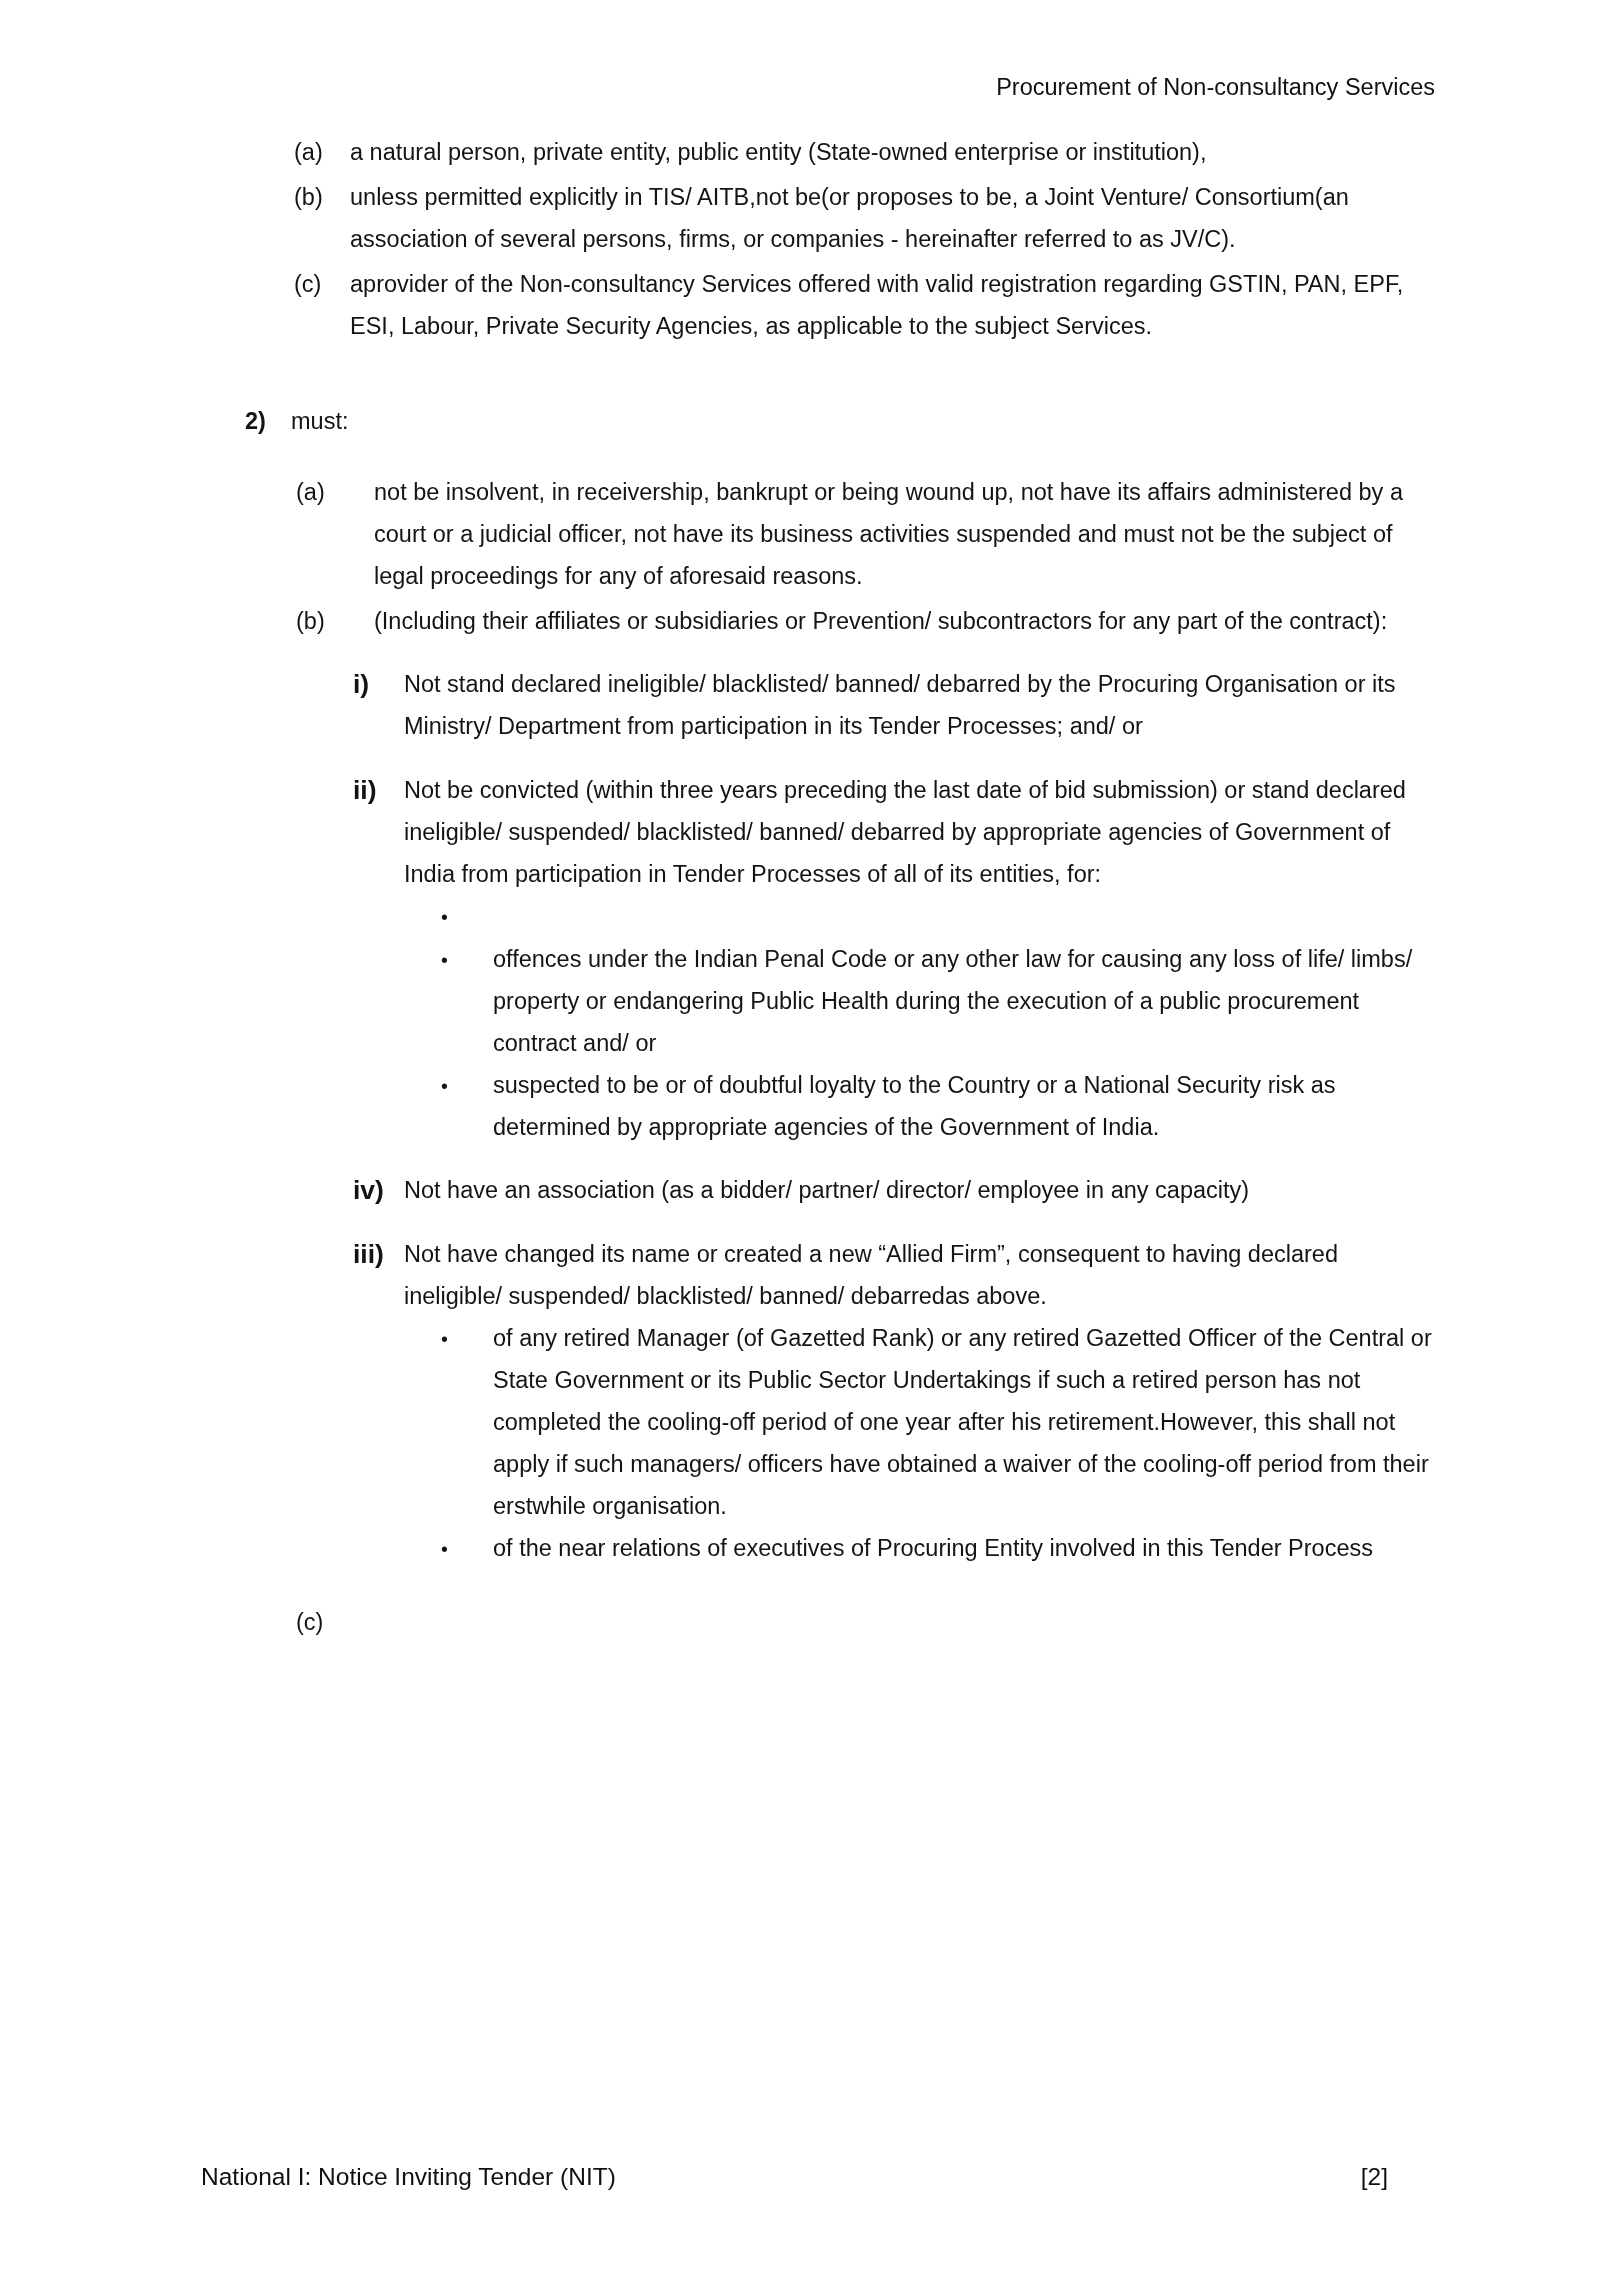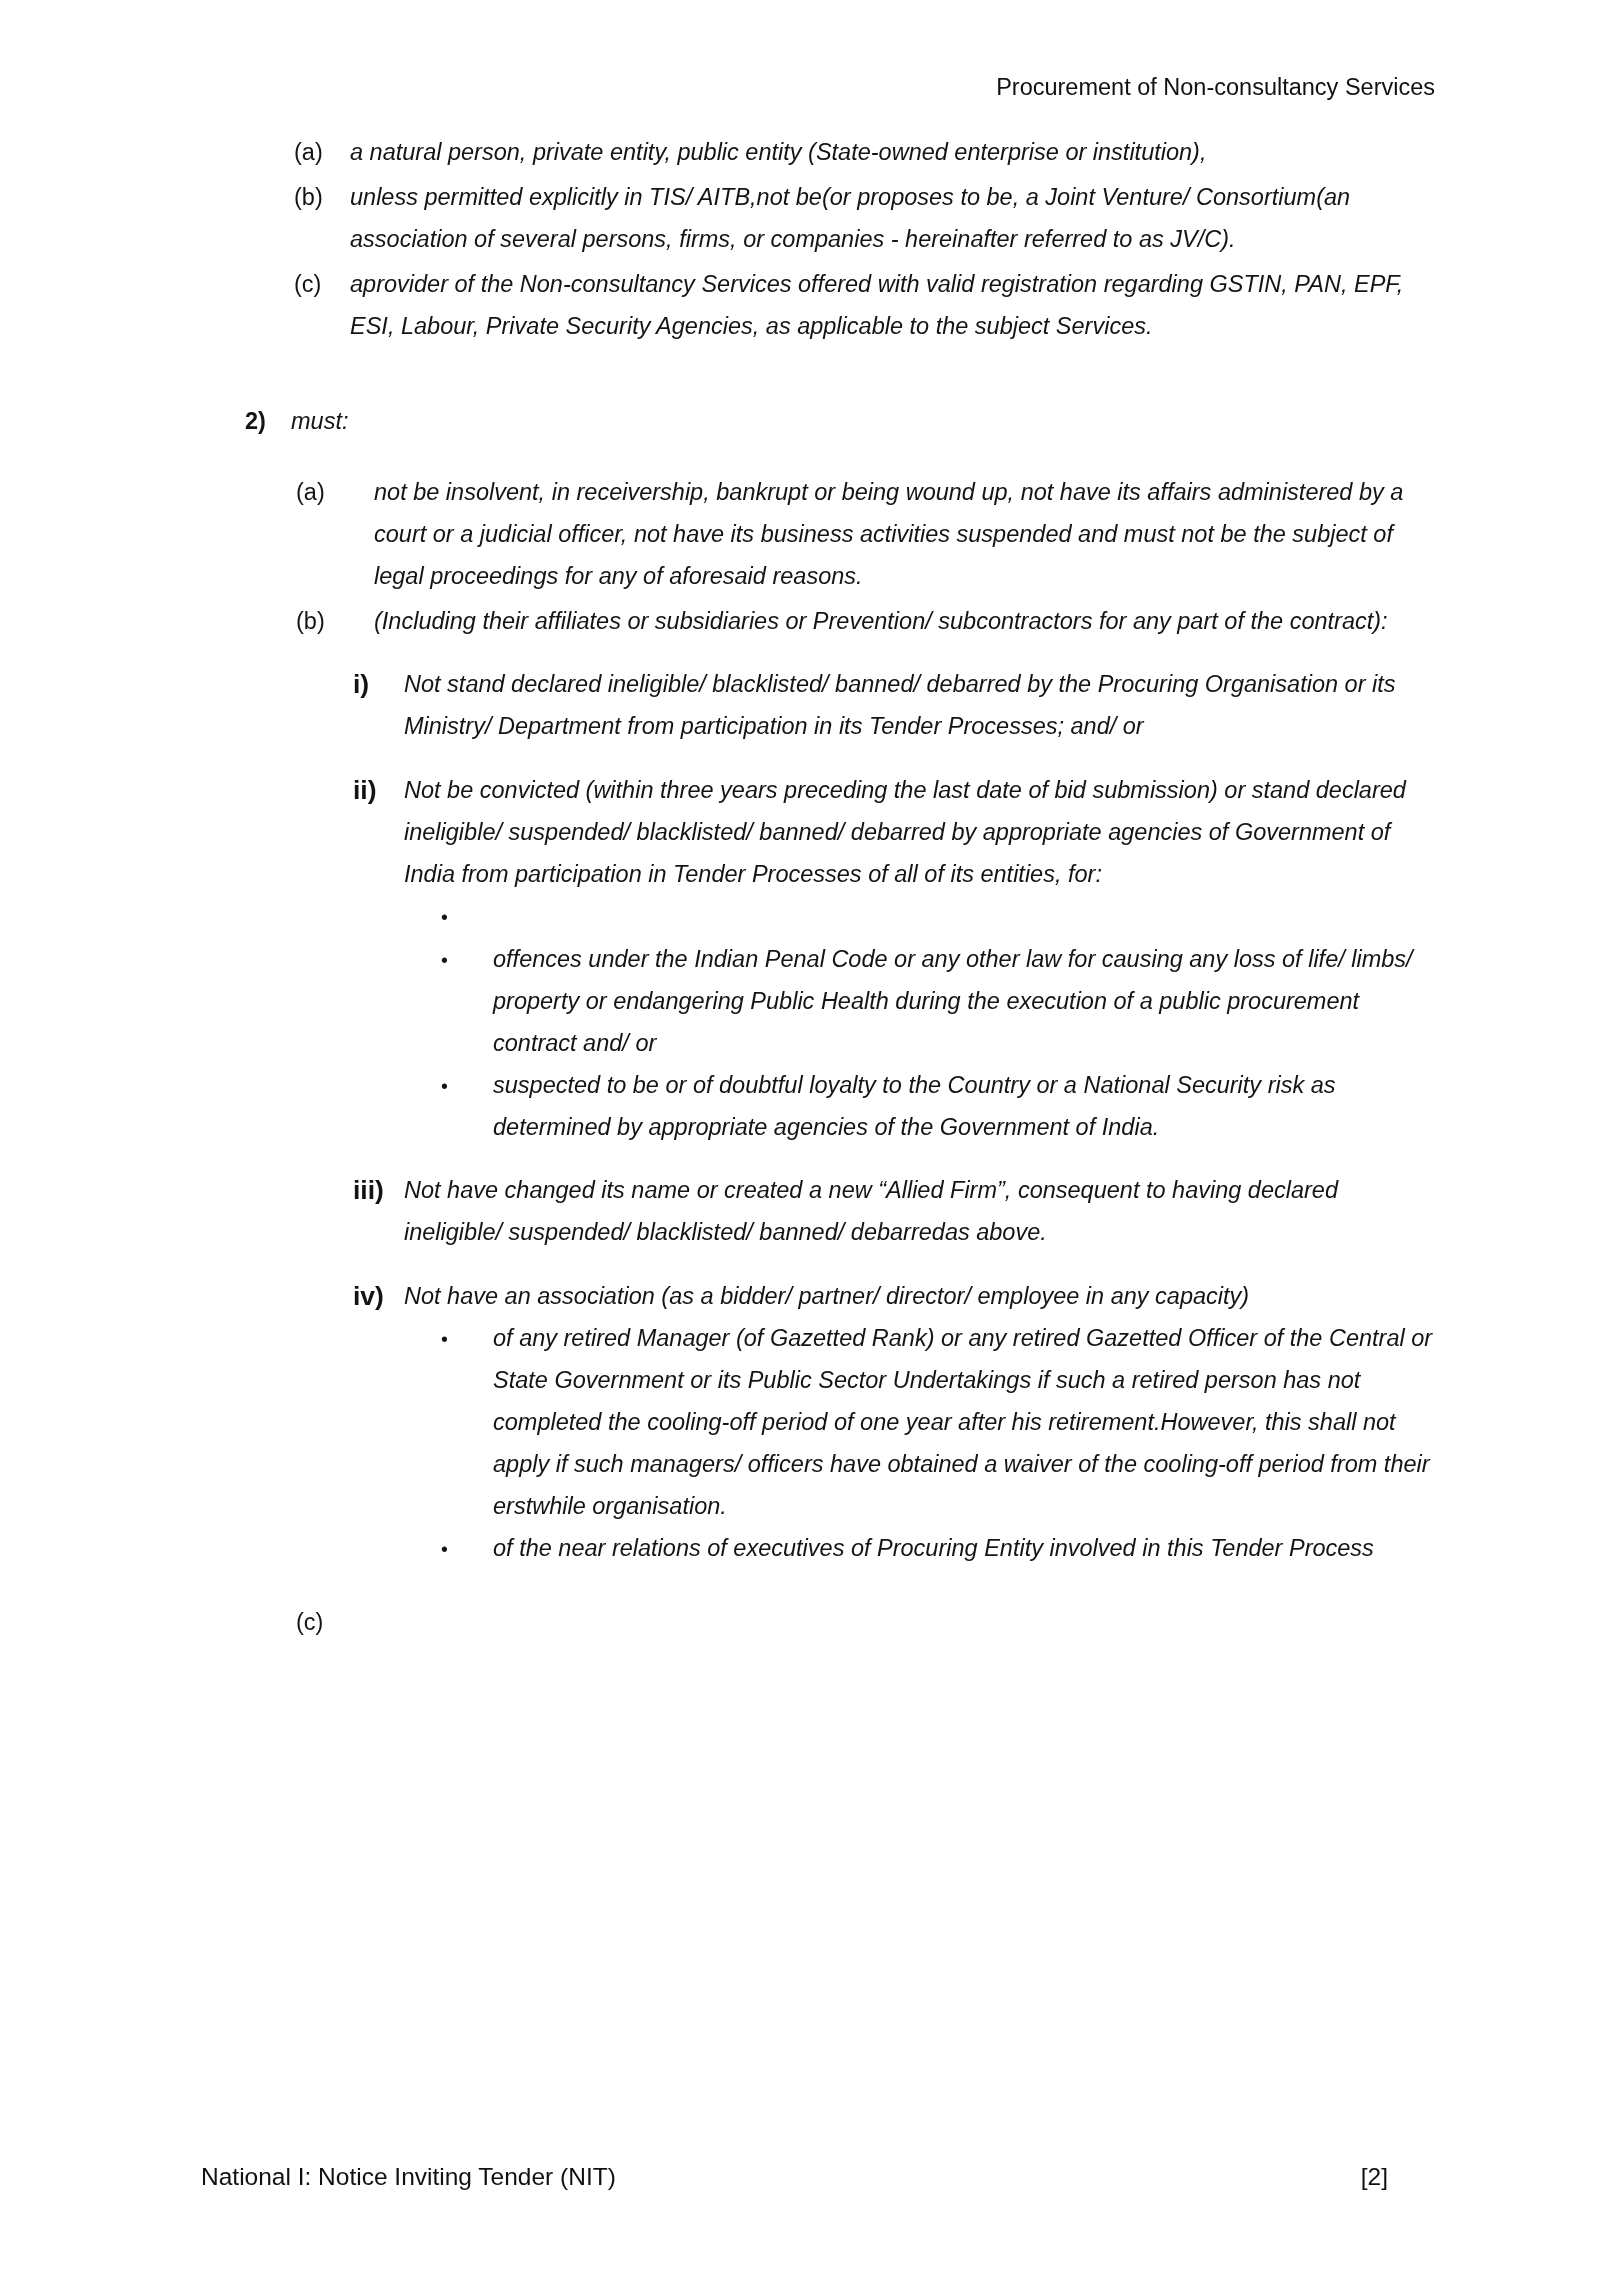--- a/index.html
+++ b/index.html
@@ -32,21 +32,20 @@
   }
   .li {
     display: flex;
     align-items: flex-start;
   }
   .li .marker {
     flex: 0 0 auto;
   }
   .li .text {
     flex: 1 1 auto;
-    font-style: italic;
   }
   
   .l1 { padding-left: 49px; margin-bottom: 2.9px; }
   .l1 .marker { width: 56px; }
   
   .section2 { margin: 53px 0 29px 0; }
   .section2 .marker { width: 46px; font-weight: bold; }
   
   .l2 { padding-left: 51px; margin-bottom: 2.9px; }
   .l2 .marker { width: 78px; }
@@ -120,27 +119,27 @@
     <div class="li bullet">
       <span class="marker">•</span>
       <span class="text">offences under the Indian Penal Code or any other law for causing any loss of life/ limbs/ property or endangering Public Health during the execution of a public procurement contract and/ or</span>
     </div>
     <div class="li bullet">
       <span class="marker">•</span>
       <span class="text">suspected to be or of doubtful loyalty to the Country or a National Security risk as determined by appropriate agencies of the Government of India.</span>
     </div>
 
     <div class="li roman">
-      <span class="marker">iii)</span>
-      <span class="text">Not have changed its name or created a new “Allied Firm”, consequent to having declared ineligible/ suspended/ blacklisted/ banned/ debarredas above.</span>
+      <span class="marker">iv)</span>
+      <span class="text">Not have an association (as a bidder/ partner/ director/ employee in any capacity)</span>
     </div>
 
     <div class="li roman">
-      <span class="marker">iv)</span>
-      <span class="text">Not have an association (as a bidder/ partner/ director/ employee in any capacity)</span>
+      <span class="marker">iii)</span>
+      <span class="text">Not have changed its name or created a new “Allied Firm”, consequent to having declared ineligible/ suspended/ blacklisted/ banned/ debarredas above.</span>
     </div>
 
     <div class="li bullet">
       <span class="marker">•</span>
       <span class="text">of any retired Manager (of Gazetted Rank) or any retired Gazetted Officer of the Central or State Government or its Public Sector Undertakings if such a retired person has not completed the cooling-off period of one year after his retirement.However, this shall not apply if such managers/ officers have obtained a waiver of the cooling-off period from their erstwhile organisation.</span>
     </div>
     <div class="li bullet">
       <span class="marker">•</span>
       <span class="text">of the near relations of executives of Procuring Entity involved in this Tender Process</span>
     </div>

